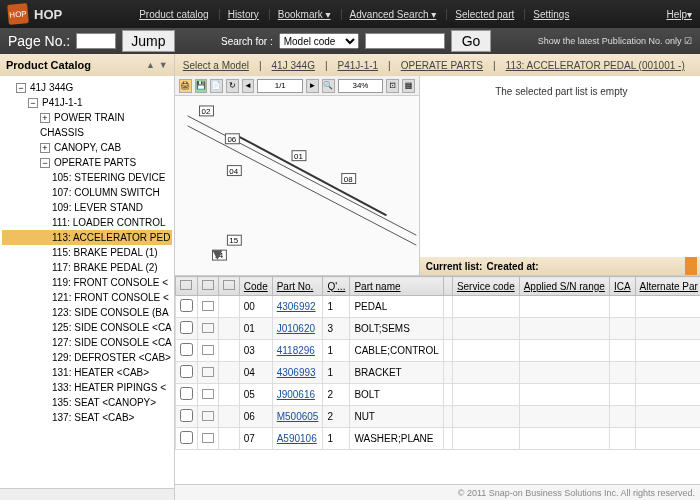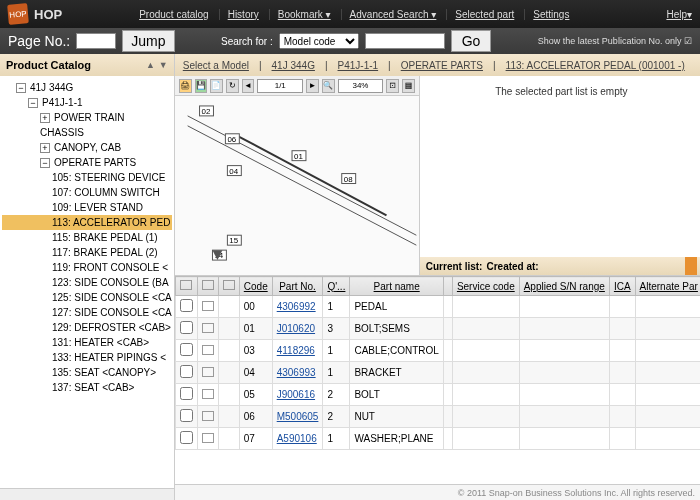--- a/index.html
+++ b/index.html
@@ -45,21 +45,21 @@
 .tb-icon.save{background:#9fd89f}
 .zoom-box{width:51px;height:14px;border:1px solid #999;background:#fff;font-size:8px;text-align:center;line-height:12px}
 .diagram-view{flex:1;background:#fafafa;position:relative;overflow:hidden}
 .diagram-view svg{width:100%;height:100%}
 .part-list-panel{flex:1;display:flex;flex-direction:column}
 .empty-msg{flex:1;display:flex;align-items:flex-start;justify-content:center;padding-top:10px;font-size:10px;color:#333}
 .current-list{height:18px;background:linear-gradient(#f5e8d0,#e8d8b8);display:flex;align-items:center;padding:0 6px;font-size:10px;gap:4px}
 .current-list .orange-end{margin-left:auto;width:12px;height:18px;background:#e89030}
 .table-area{flex:1;overflow:auto}
 .parts-table{width:100%;border-collapse:collapse;font-size:10px}
-.parts-table th{background:linear-gradient(#eee,#ddd);border:1px solid #bbb;padding:3px 4px;text-align:center;font-weight:normal;text-decoration:underline;cursor:pointer;white-space:nowrap}
+.parts-table th{background:linear-gradient(#eee,#ddd);border:1px solid #bbb;padding:3px 4px;text-align:left;font-weight:normal;text-decoration:underline;cursor:pointer;white-space:nowrap}
 .parts-table th.nou{text-decoration:none}
 .parts-table td{border:1px solid #ddd;padding:3px 4px;white-space:nowrap}
 .parts-table tr:nth-child(even) td{background:#f7f7f7}
 .cart-icon{width:12px;height:10px;border:1px solid #999;display:inline-block}
 .part-link{color:#1a4fa0;text-decoration:underline;cursor:pointer}
 .footer{height:16px;background:#f5f5f5;border-top:1px solid #ccc;display:flex;align-items:center;justify-content:flex-end;padding:0 8px;font-size:9px;color:#888}
 </style>
 </head>
 <body>
 
@@ -102,24 +102,26 @@
       <div class="tree-item l1"><span class="tree-toggle">−</span><span>41J 344G</span></div>
       <div class="tree-item l2"><span class="tree-toggle">−</span><span>P41J-1-1</span></div>
       <div class="tree-item l3"><span class="tree-toggle">+</span><span>POWER TRAIN</span></div>
       <div class="tree-item l3"><span>CHASSIS</span></div>
       <div class="tree-item l3"><span class="tree-toggle">+</span><span>CANOPY, CAB</span></div>
       <div class="tree-item l3"><span class="tree-toggle">−</span><span>OPERATE PARTS</span></div>
       <div id="tree-items">
           <div class="tree-item l4">105: STEERING DEVICE</div>
           <div class="tree-item l4">107: COLUMN SWITCH</div>
           <div class="tree-item l4">109: LEVER STAND</div>
+          <div class="tree-item l4">111: LOADER CONTROL</div>
           <div class="tree-item l4 selected">113: ACCELERATOR PED</div>
           <div class="tree-item l4">115: BRAKE PEDAL (1)</div>
           <div class="tree-item l4">117: BRAKE PEDAL (2)</div>
           <div class="tree-item l4">119: FRONT CONSOLE &lt;</div>
+          <div class="tree-item l4">121: FRONT CONSOLE &lt;</div>
           <div class="tree-item l4">123: SIDE CONSOLE (BA</div>
           <div class="tree-item l4">125: SIDE CONSOLE &lt;CA</div>
           <div class="tree-item l4">127: SIDE CONSOLE &lt;CA</div>
           <div class="tree-item l4">129: DEFROSTER &lt;CAB&gt;</div>
           <div class="tree-item l4">131: HEATER &lt;CAB&gt;</div>
           <div class="tree-item l4">133: HEATER PIPINGS &lt;</div>
           <div class="tree-item l4">135: SEAT &lt;CANOPY&gt;</div>
           <div class="tree-item l4">137: SEAT &lt;CAB&gt;</div>
         </div>
     </div>

